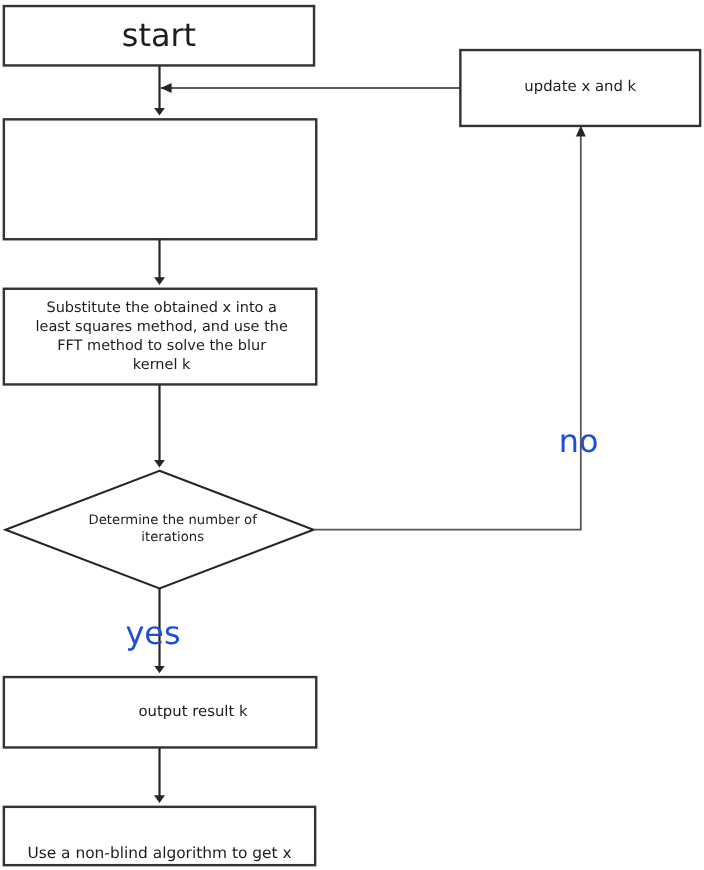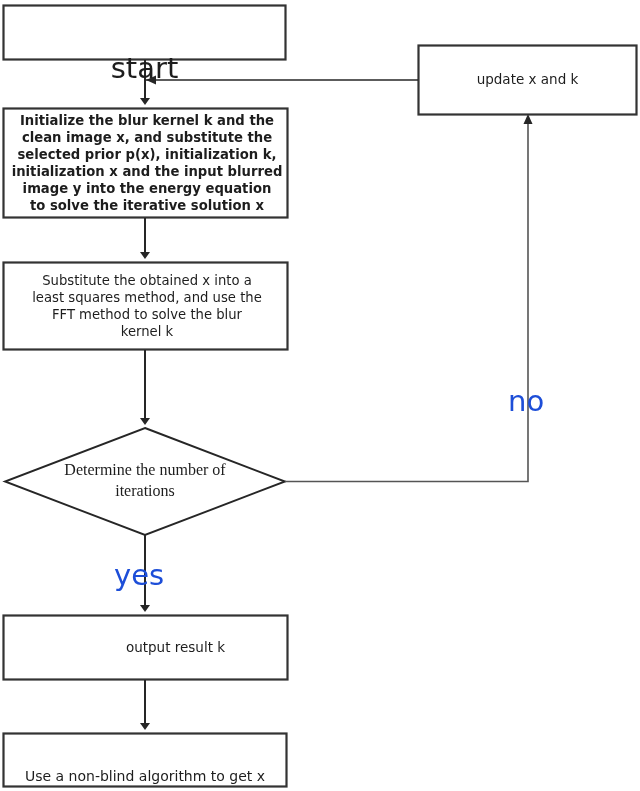--- a/index.html
+++ b/index.html
@@ -39,39 +39,37 @@
     position: absolute;
     color: #1d4ed8;
     font-family: "DejaVu Sans", "Liberation Sans", sans-serif;
     white-space: nowrap;
   }
 
   
   #txt-start {
     left: 3px; top: 5px; width: 283px; height: 55px;
     font-size: 29px;
-    margin-top: 36px;
   }
   #txt-update {
     left: 418px; top: 45px; width: 219px; height: 70px;
     font-size: 13.5px;
   }
   #txt-initialize {
     left: 7px; top: 108px; width: 280px; height: 110px;
     font-size: 13.2px;
     font-weight: 600;
   }
   #txt-substitute {
     left: 7px; top: 262px; width: 280px; height: 88px;
     font-size: 13.2px;
   }
   #txt-decision {
-    left: 35px; top: 455px; width: 220px; height: 52px;
-    font-size: 16px;
-    font-family: Liberation Serif, serif;
+    left: 47px; top: 455px; width: 220px; height: 52px;
+    font-size: 12px;
   }
   #txt-output {
     left: 3px; top: 615px; width: 285px; height: 65px;
     font-size: 13.5px;
     padding-left: 30px;
   }
   #txt-nonblind {
     left: 10px; top: 733px; width: 270px; height: 54px;
     font-size: 14px;
     margin-top: 16px;
@@ -125,26 +123,20 @@
 
     <line x1="145" y1="535" x2="145" y2="608" stroke="#262626" stroke-width="2" marker-end="url(#arrow-down)"></line>
 
     <line x1="145" y1="680" x2="145" y2="726" stroke="#262626" stroke-width="2" marker-end="url(#arrow-down)"></line>
   </svg>
 
   <div class="node-text" id="txt-start">start</div>
 
   <div class="node-text" id="txt-update">update x and k</div>
 
-  <div class="node-text" id="txt-initialize">Initialize the blur kernel k and the
-clean image x, and substitute the
-selected prior p(x), initialization k,
-initialization x and the input blurred
-image y into the energy equation
-to solve the iterative solution x</div>
 
   <div class="node-text" id="txt-substitute">Substitute the obtained x into a
 least squares method, and use the
 FFT method to solve the blur
 kernel k</div>
 
   <div class="node-text" id="txt-decision">Determine the number of
 iterations</div>
 
   <div class="node-text" id="txt-output">output result k</div>

